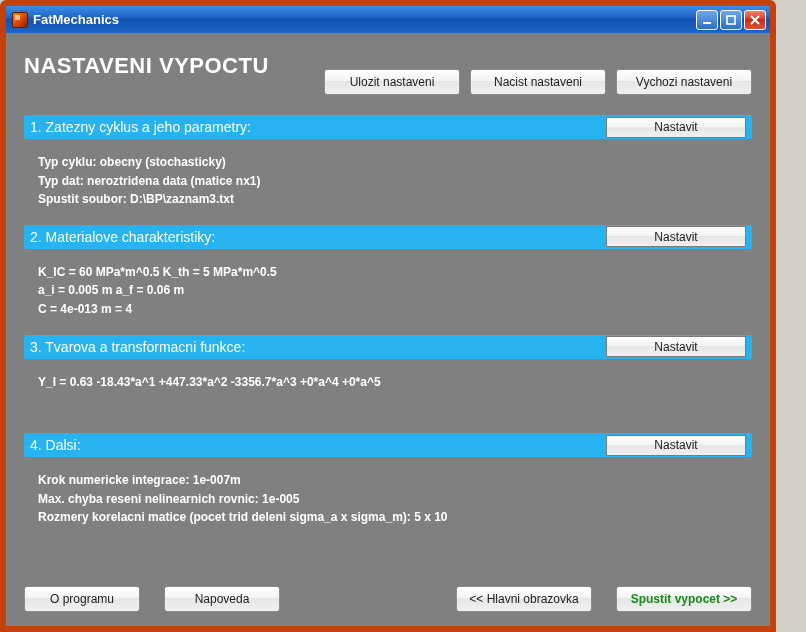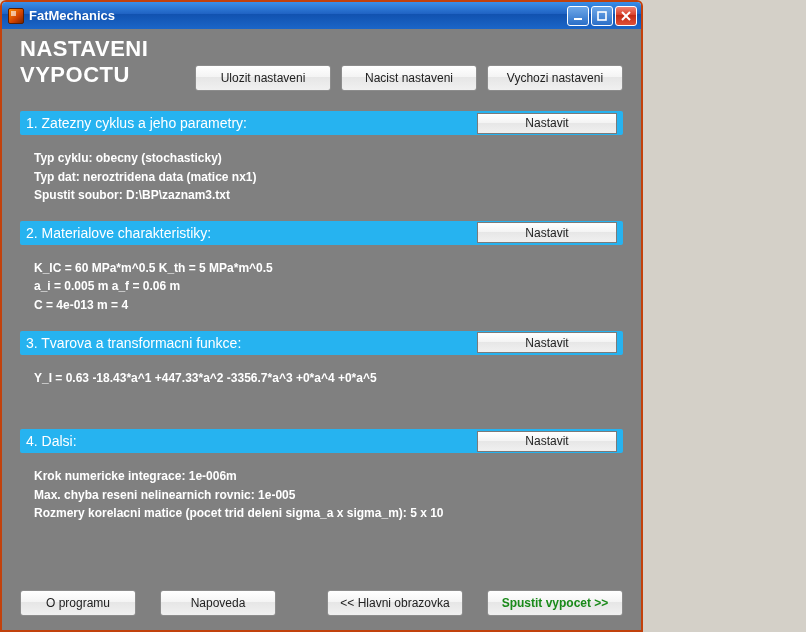--- a/index.html
+++ b/index.html
@@ -5,23 +5,23 @@
   * { box-sizing: border-box; margin: 0; padding: 0; }
   body {
     font-family: "Segoe UI", Tahoma, Arial, sans-serif;
     font-size: 12px;
     width: 806px;
     height: 632px;
     overflow: hidden;
     background: #d4d0c8;
   }
   .window {
-    width: 643px;
+    width: 776px;
     height: 632px;
-    border: 2px solid #c2410c;
+    border: 6px solid #c2410c;
     border-radius: 6px 6px 0 0;
     overflow: hidden;
     background: #f0f0f0;
     display: flex;
     flex-direction: column;
   }
   .titlebar {
     height: 27px;
     background: linear-gradient(to bottom, #3a8fe8 0%, #1f61c2 45%, #1152b0 46%, #1b66c8 100%);
     display: flex;
@@ -201,21 +201,21 @@
       <div>Y_I = 0.63 -18.43*a^1 +447.33*a^2 -3356.7*a^3 +0*a^4 +0*a^5</div>
     </div>
 
     <div style="height:18px"></div>
 
     <div class="section-header">
       <span class="sh-title">4. Dalsi:</span>
       <button class="nastavit-btn">Nastavit</button>
     </div>
     <div class="section-body">
-      <div>Krok numericke integrace: 1e-006m</div>
+      <div>Krok numericke integrace: 1e-007m</div>
       <div>Max. chyba reseni nelinearnich rovnic: 1e-005</div>
       <div>Rozmery korelacni matice (pocet trid deleni sigma_a x sigma_m): 5 x 10</div>
     </div>
 
     <div class="spacer"></div>
 
     <div class="bottom-row">
       <button class="std-btn small">O programu</button>
       <button class="std-btn small">Napoveda</button>
       <div class="gap-big"></div>

